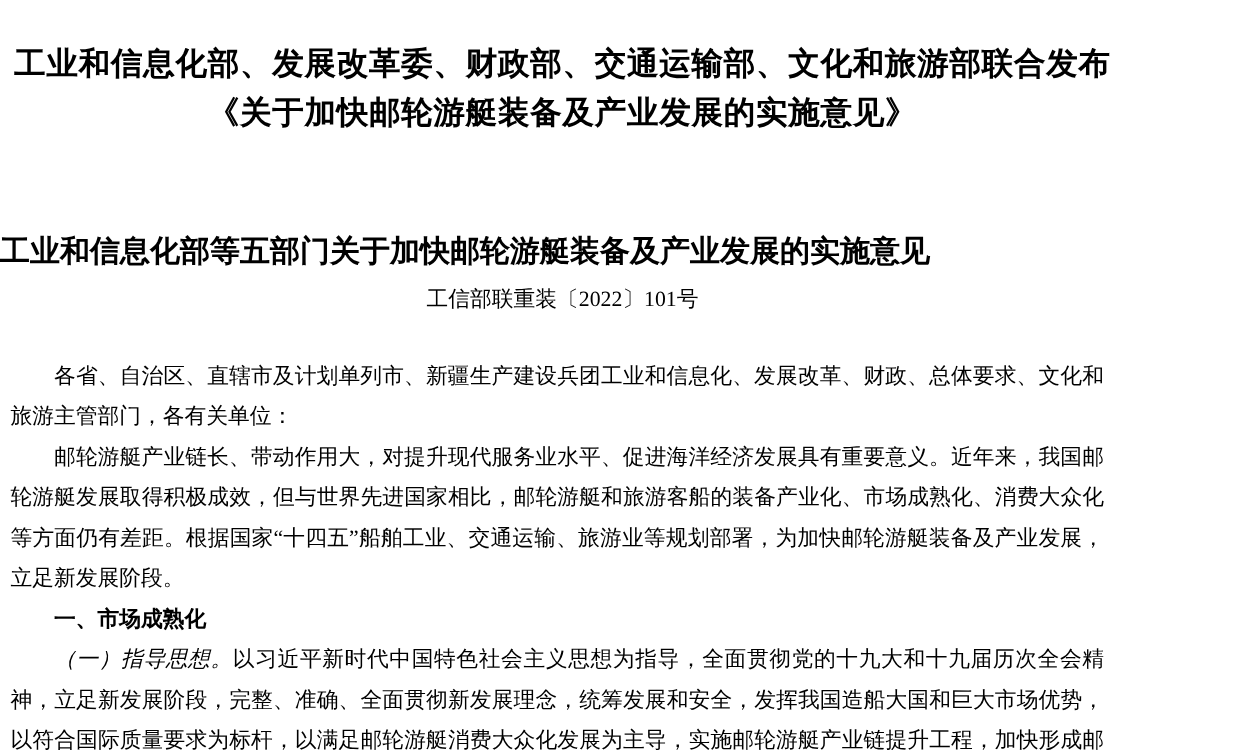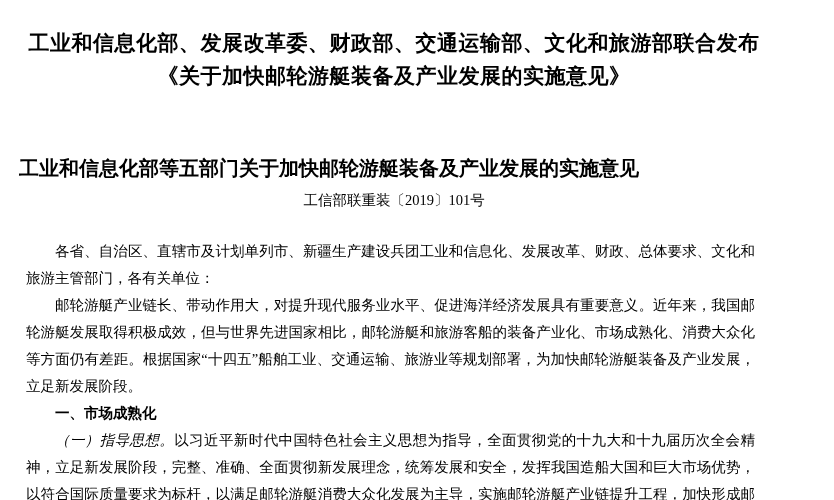--- a/index.html
+++ b/index.html
@@ -11,21 +11,20 @@
     background: #ffffff;
   }
   body {
     color: #000000;
     font-family: "Liberation Serif", "DejaVu Serif", serif;
   }
   .page {
     width: 750px;
     height: 500px;
     position: relative;
-    padding-left: 19px;
   }
   .banner {
     padding-top: 26px;
     margin: 0 auto;
     max-width: 802px;
     text-align: center;
     font-family: "Liberation Sans", "DejaVu Sans", sans-serif;
     font-weight: bold;
     font-size: 21px;
     line-height: 33px;
@@ -65,21 +64,21 @@
 </style>
 </head>
 <body>
 
 <div class="page">
 
   <div class="banner">工业和信息化部、发展改革委、财政部、交通运输部、文化和旅游部联合发布《关于加快邮轮游艇装备及产业发展的实施意见》</div>
 
   <h1 class="doc-title">工业和信息化部等五部门关于加快邮轮游艇装备及产业发展的实施意见</h1>
 
-  <div class="doc-number">工信部联重装〔2019〕101号</div>
+  <div class="doc-number">工信部联重装〔2022〕101号</div>
 
   <div class="doc-body">
 
     <p class="para">各省、自治区、直辖市及计划单列市、新疆生产建设兵团工业和信息化、发展改革、财政、总体要求、文化和旅游主管部门，各有关单位：</p>
 
     <p class="para">邮轮游艇产业链长、带动作用大，对提升现代服务业水平、促进海洋经济发展具有重要意义。近年来，我国邮轮游艇发展取得积极成效，但与世界先进国家相比，邮轮游艇和旅游客船的装备产业化、市场成熟化、消费大众化等方面仍有差距。根据国家“十四五”船舶工业、交通运输、旅游业等规划部署，为加快邮轮游艇装备及产业发展，立足新发展阶段。</p>
 
     <p class="para section-heading">一、市场成熟化</p>
 
     <p class="para"><span class="lead">（一）指导思想。</span><span>以习近平新时代中国特色社会主义思想为指导，全面贯彻党的十九大和十九届历次全会精神，立足新发展阶段，完整、准确、全面贯彻新发展理念，统筹发展和安全，发挥我国造船大国和巨大市场优势，以符合国际质量要求为标杆，以满足邮轮游艇消费大众化发展为主导，实施邮轮游艇产业链提升工程，加快形成邮轮游艇装备产业体系，带动国内旅游客船品质升级，培育完善产业生态，打造发展新优势，加快构建产业发展新格局。</span></p>

